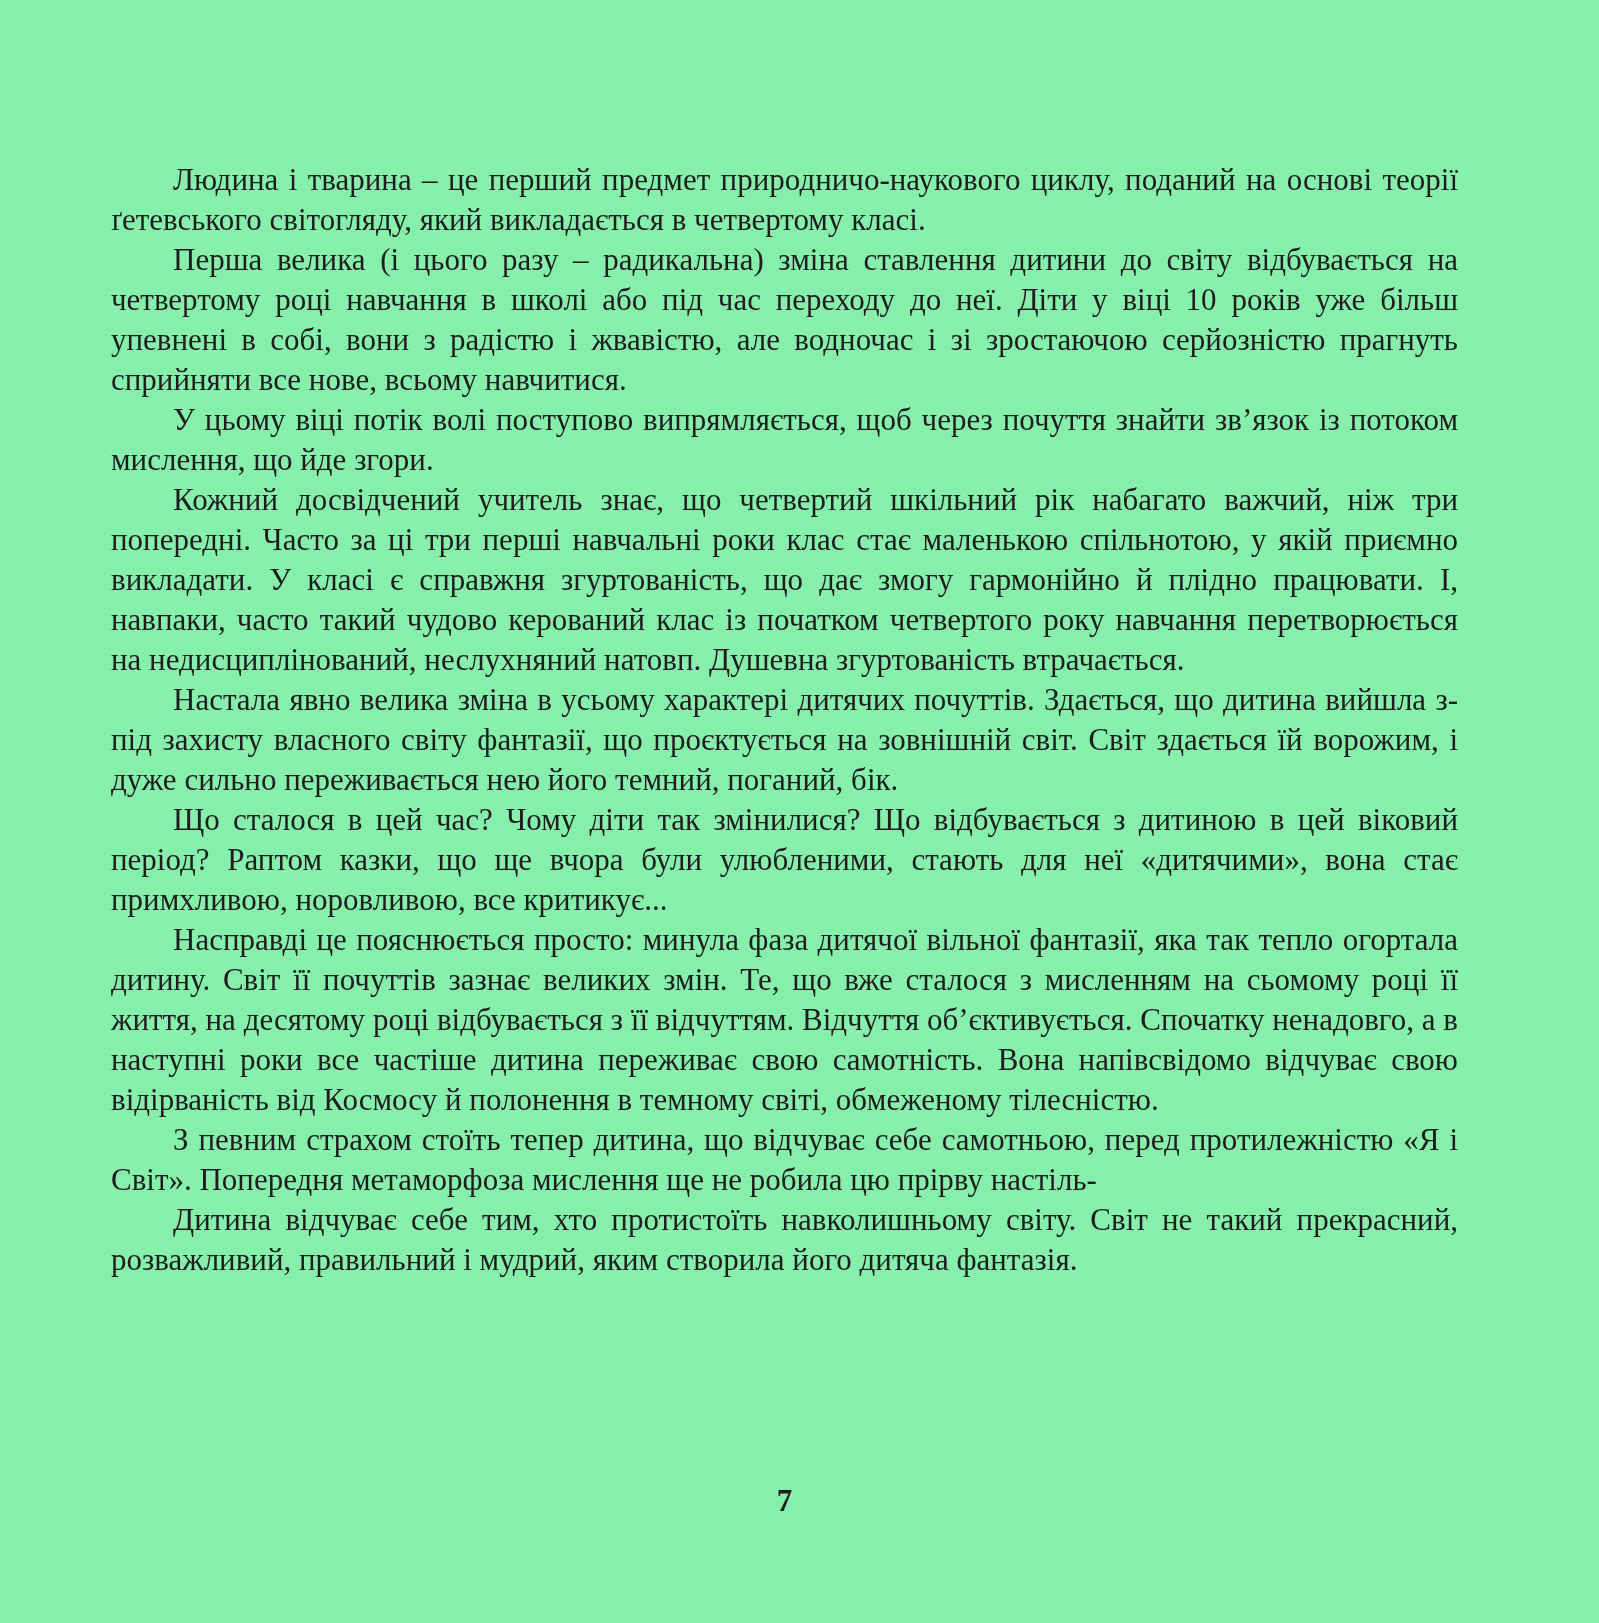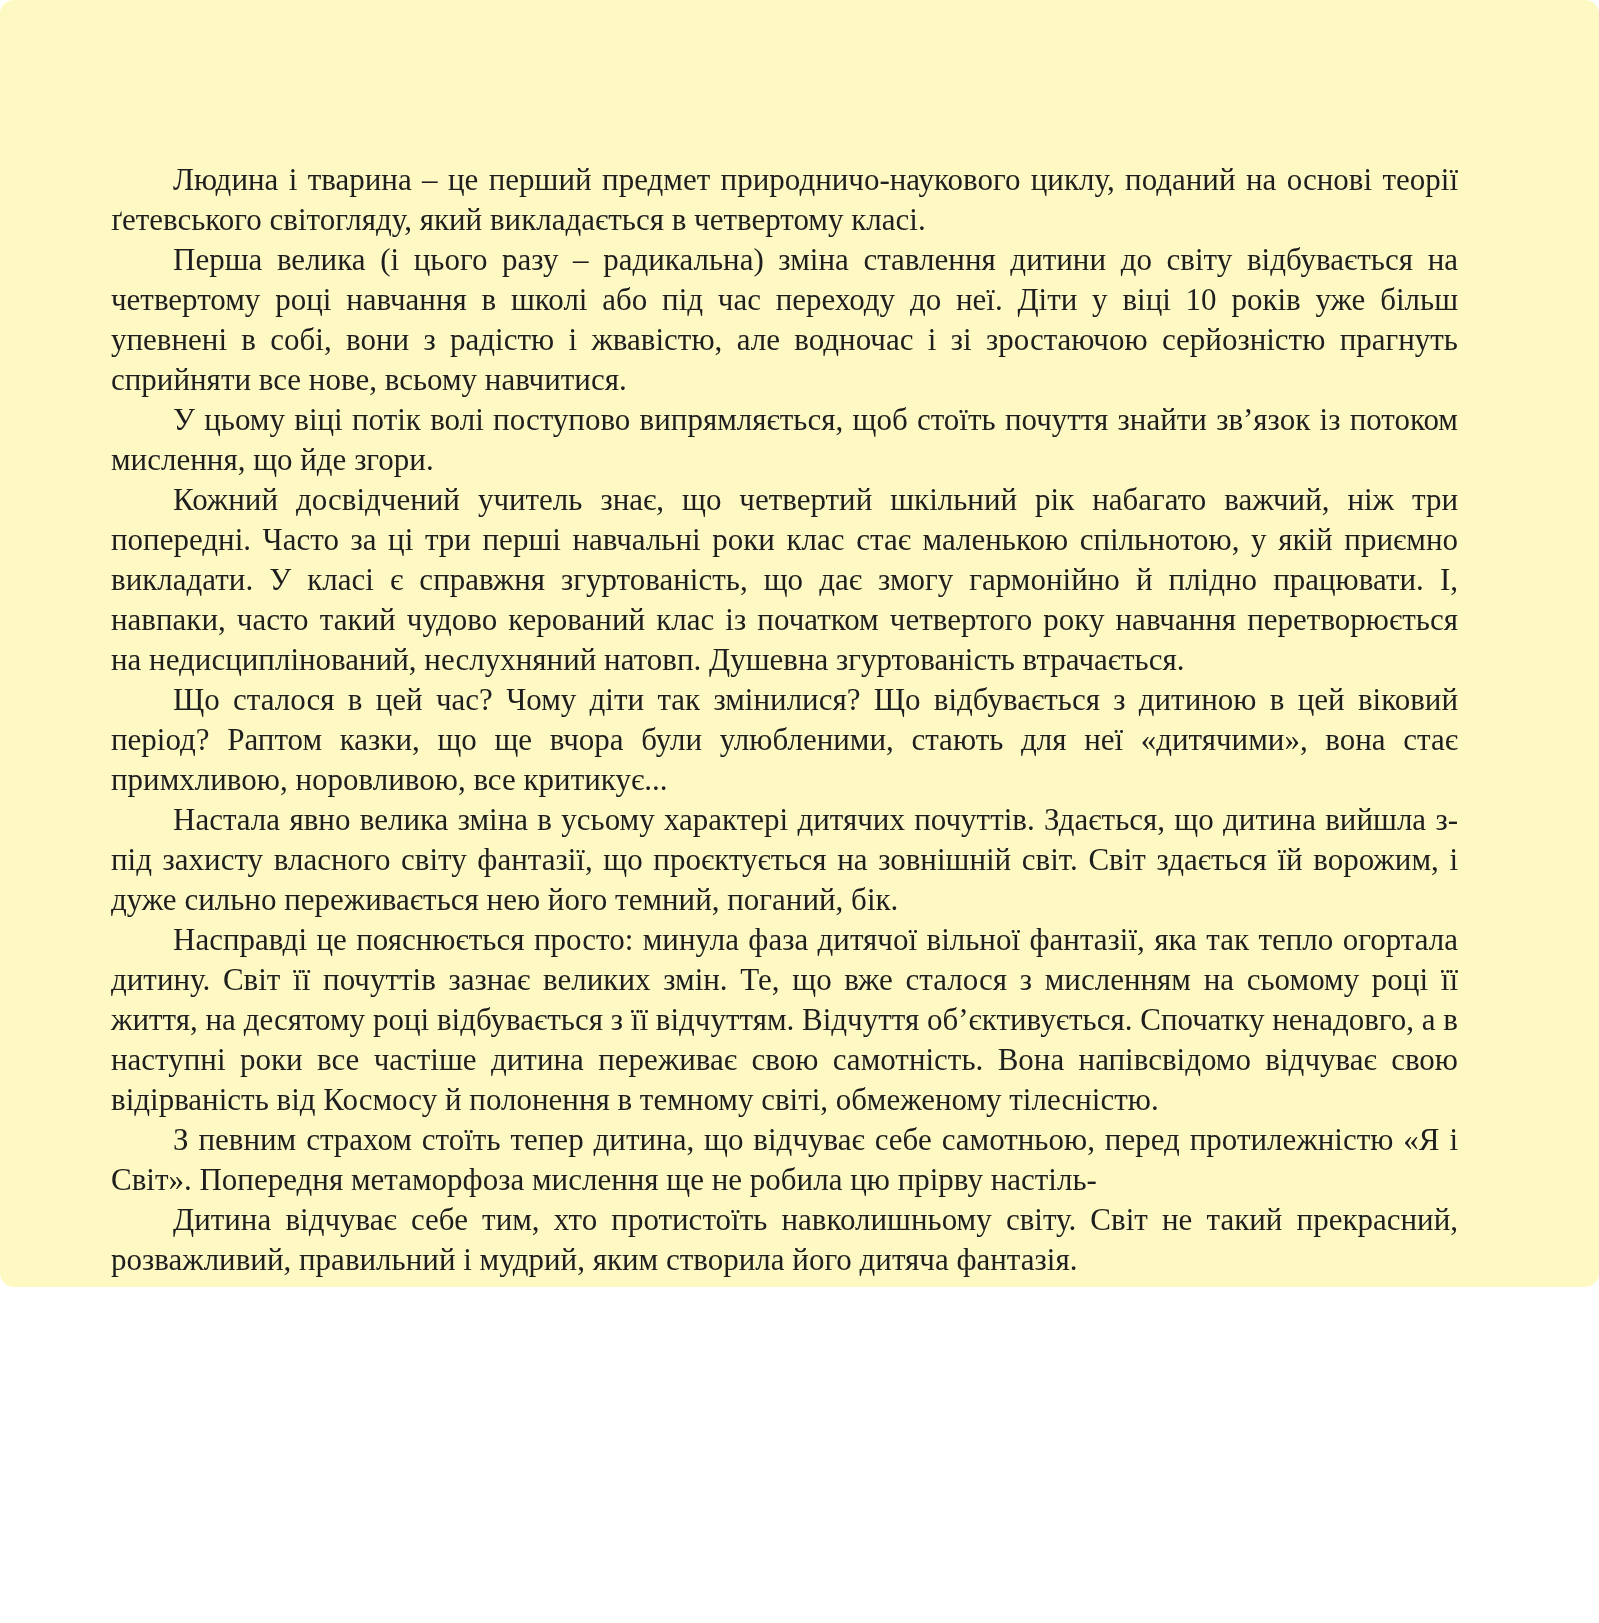--- a/index.html
+++ b/index.html
@@ -3,25 +3,24 @@
 <meta charset="utf-8">
 <style>
   html, body {
     margin: 0;
     padding: 0;
     background: #ffffff;
   }
   .page {
     position: relative;
     width: 1599px;
-    height: 1287px;
-    background: #fef9c3;
+    height: 1623px;
+    background: #86efac;
     overflow: hidden;
     font-family: "Liberation Serif", "DejaVu Serif", serif;
-    border-radius: 14px;
   }
   .text-block {
     position: absolute;
     left: 111px;
     top: 160px;
     width: 1347px;
     color: #1e1e1e;
     font-size: 31px;
     line-height: 40px;
     text-align: justify;
@@ -43,22 +42,22 @@
     font-weight: bold;
   }
 </style>
 </head>
 <body>
 
 <div class="page">
   <div class="text-block">
     <p>Людина і тварина – це перший предмет природничо-наукового циклу, поданий на основі теорії ґетевського світогляду, який викладається в четвертому класі.</p>
     <p>Перша велика (і цього разу – радикальна) зміна ставлення дитини до світу відбувається на четвертому році навчання в школі або під час переходу до неї. Діти у віці 10 років уже більш упевнені в собі, вони з радістю і жвавістю, але водночас і зі зростаючою серйозністю прагнуть сприйняти все нове, всьому навчитися.</p>
-    <p>У цьому віці потік волі поступово випрямляється, щоб стоїть почуття знайти зв’язок із потоком мислення, що йде згори.</p>
+    <p>У цьому віці потік волі поступово випрямляється, щоб через почуття знайти зв’язок із потоком мислення, що йде згори.</p>
     <p>Кожний досвідчений учитель знає, що четвертий шкільний рік набагато важчий, ніж три попередні. Часто за ці три перші навчальні роки клас стає маленькою спільнотою, у якій приємно викладати. У класі є справжня згуртованість, що дає змогу гармонійно й плідно працювати. І, навпаки, часто такий чудово керований клас із початком четвертого року навчання перетворюється на недисциплінований, неслухняний натовп. Душевна згуртованість втрачається.</p>
+    <p>Настала явно велика зміна в усьому характері дитячих почуттів. Здається, що дитина вийшла з-під захисту власного світу фантазії, що проєктується на зовнішній світ. Світ здається їй ворожим, і дуже сильно переживається нею його темний, поганий, бік.</p>
     <p>Що сталося в цей час? Чому діти так змінилися? Що відбувається з дитиною в цей віковий період? Раптом казки, що ще вчора були улюбленими, стають для неї «дитячими», вона стає примхливою, норовливою, все критикує...</p>
-    <p>Настала явно велика зміна в усьому характері дитячих почуттів. Здається, що дитина вийшла з-під захисту власного світу фантазії, що проєктується на зовнішній світ. Світ здається їй ворожим, і дуже сильно переживається нею його темний, поганий, бік.</p>
     <p>Насправді це пояснюється просто: минула фаза дитячої вільної фантазії, яка так тепло огортала дитину. Світ її почуттів зазнає великих змін. Те, що вже сталося з мисленням на сьомому році її життя, на десятому році відбувається з її відчуттям. Відчуття об’єктивується. Спочатку ненадовго, а в наступні роки все частіше дитина переживає свою самотність. Вона напівсвідомо відчуває свою відірваність від Космосу й полонення в темному світі, обмеженому тілесністю.</p>
     <p>З певним страхом стоїть тепер дитина, що відчуває себе самотньою, перед протилежністю «Я і Світ». Попередня метаморфоза мислення ще не робила цю прірву настіль-</p>
     <p>Дитина відчуває себе тим, хто протистоїть навколишньому світу. Світ не такий прекрасний, розважливий, правильний і мудрий, яким створила його дитяча фантазія.</p>
   </div>
   <div class="page-number">7</div>
 </div>
 
 </body></html>

